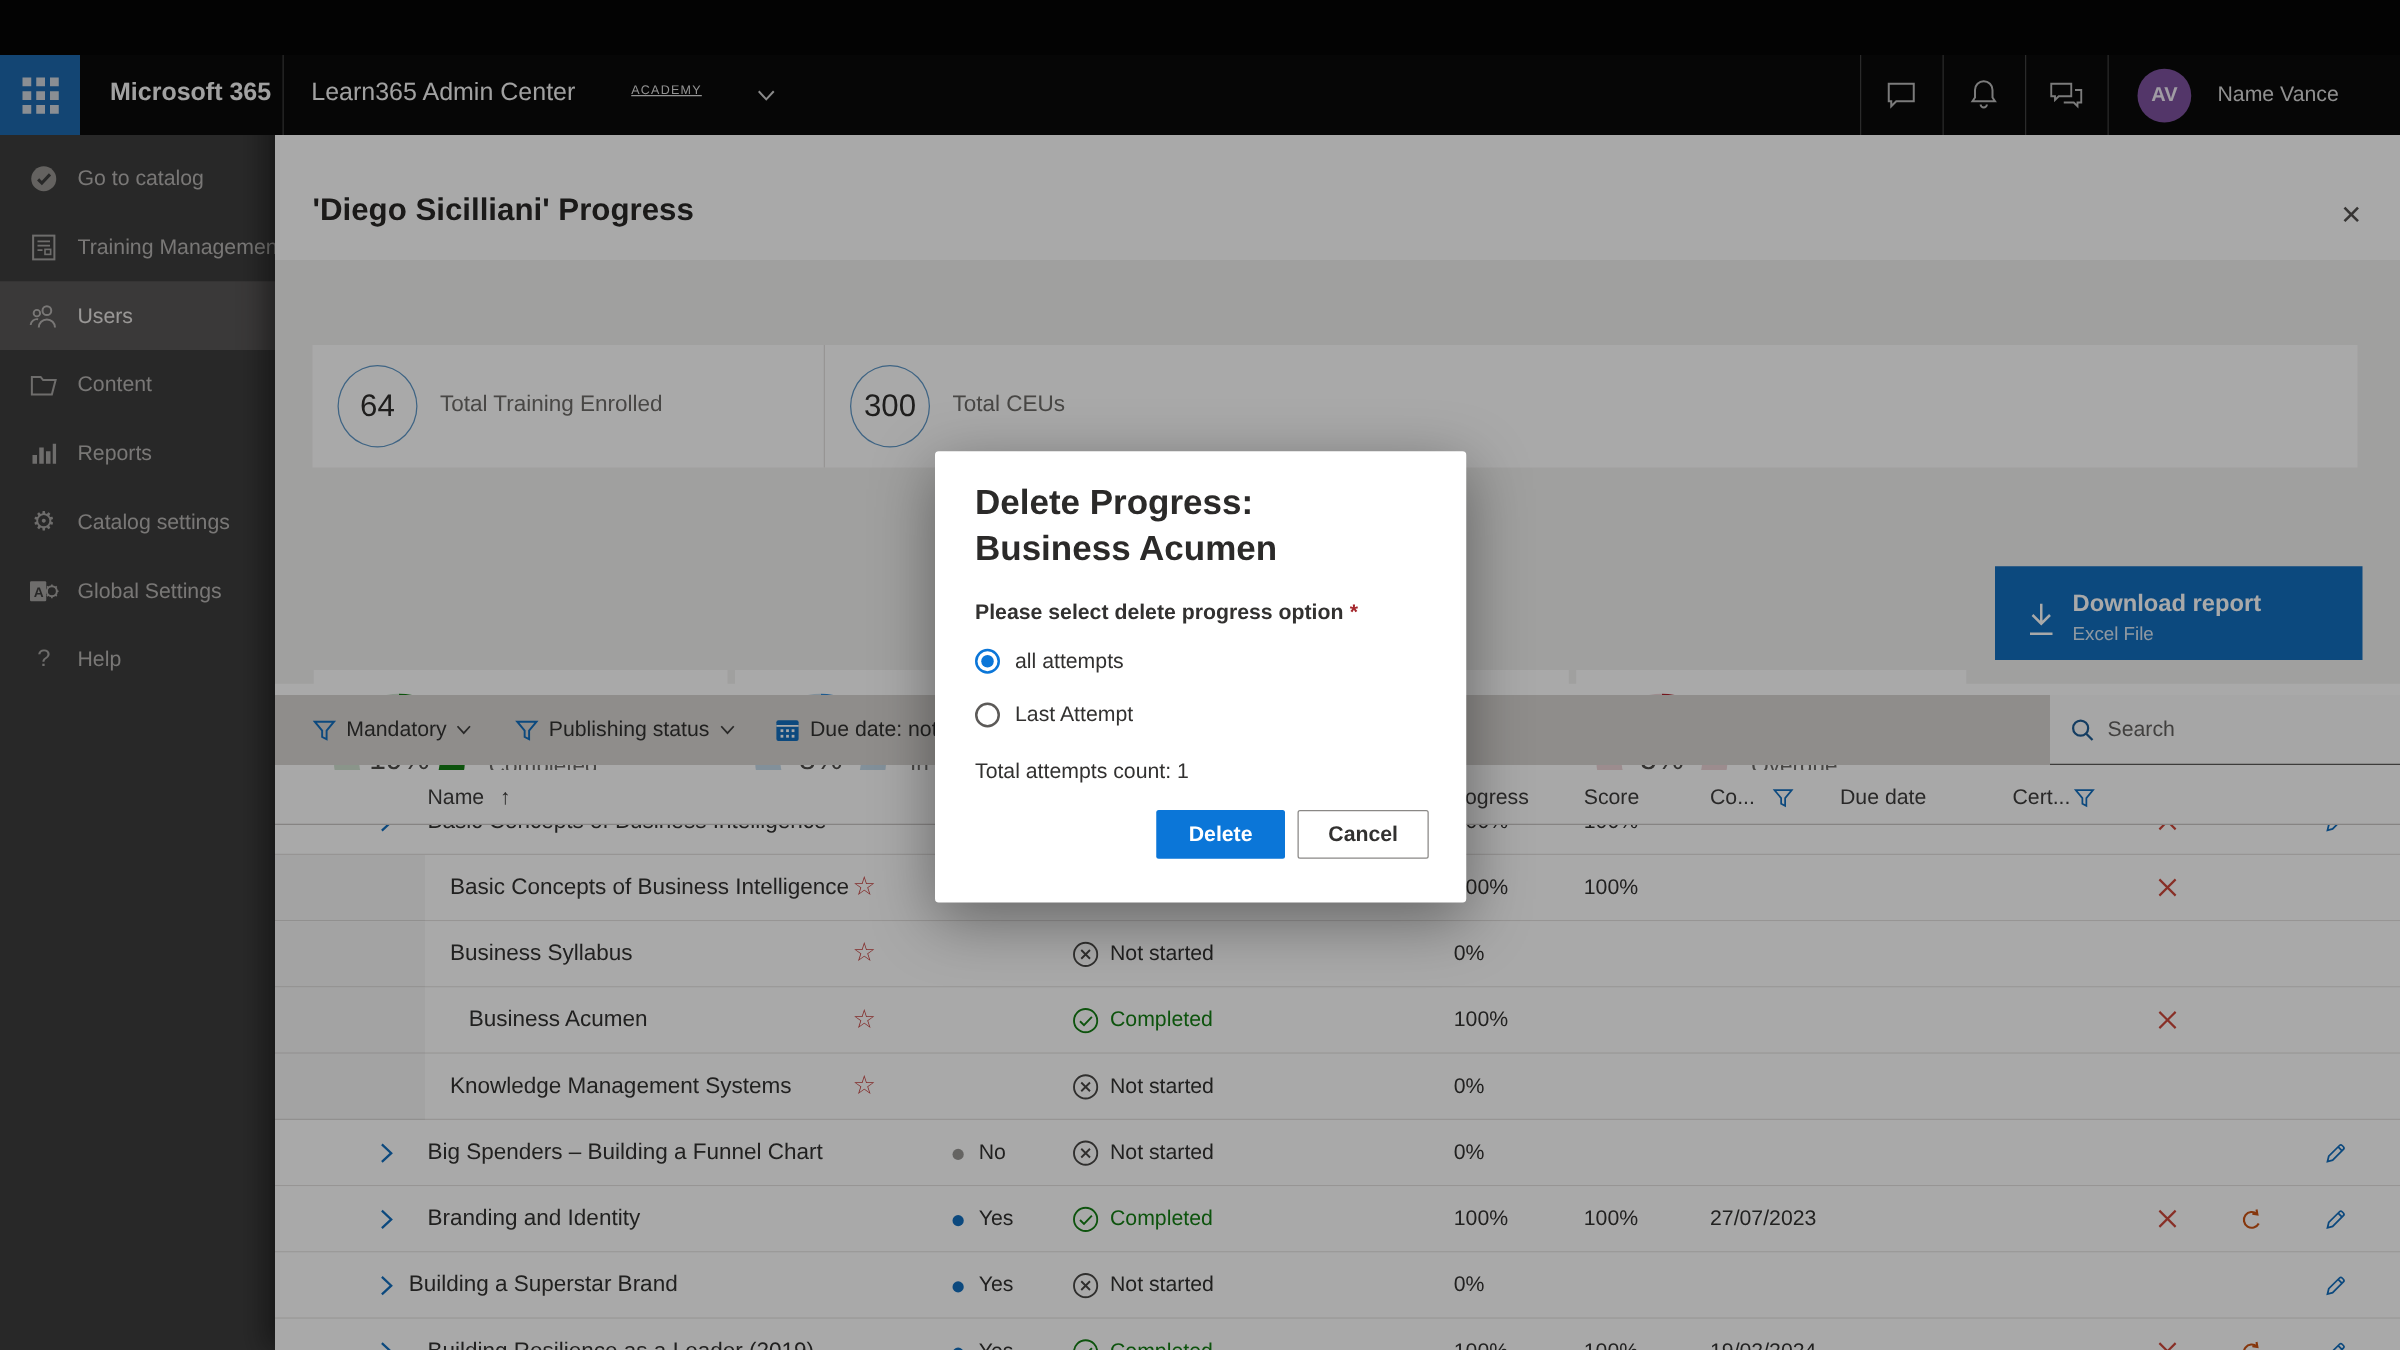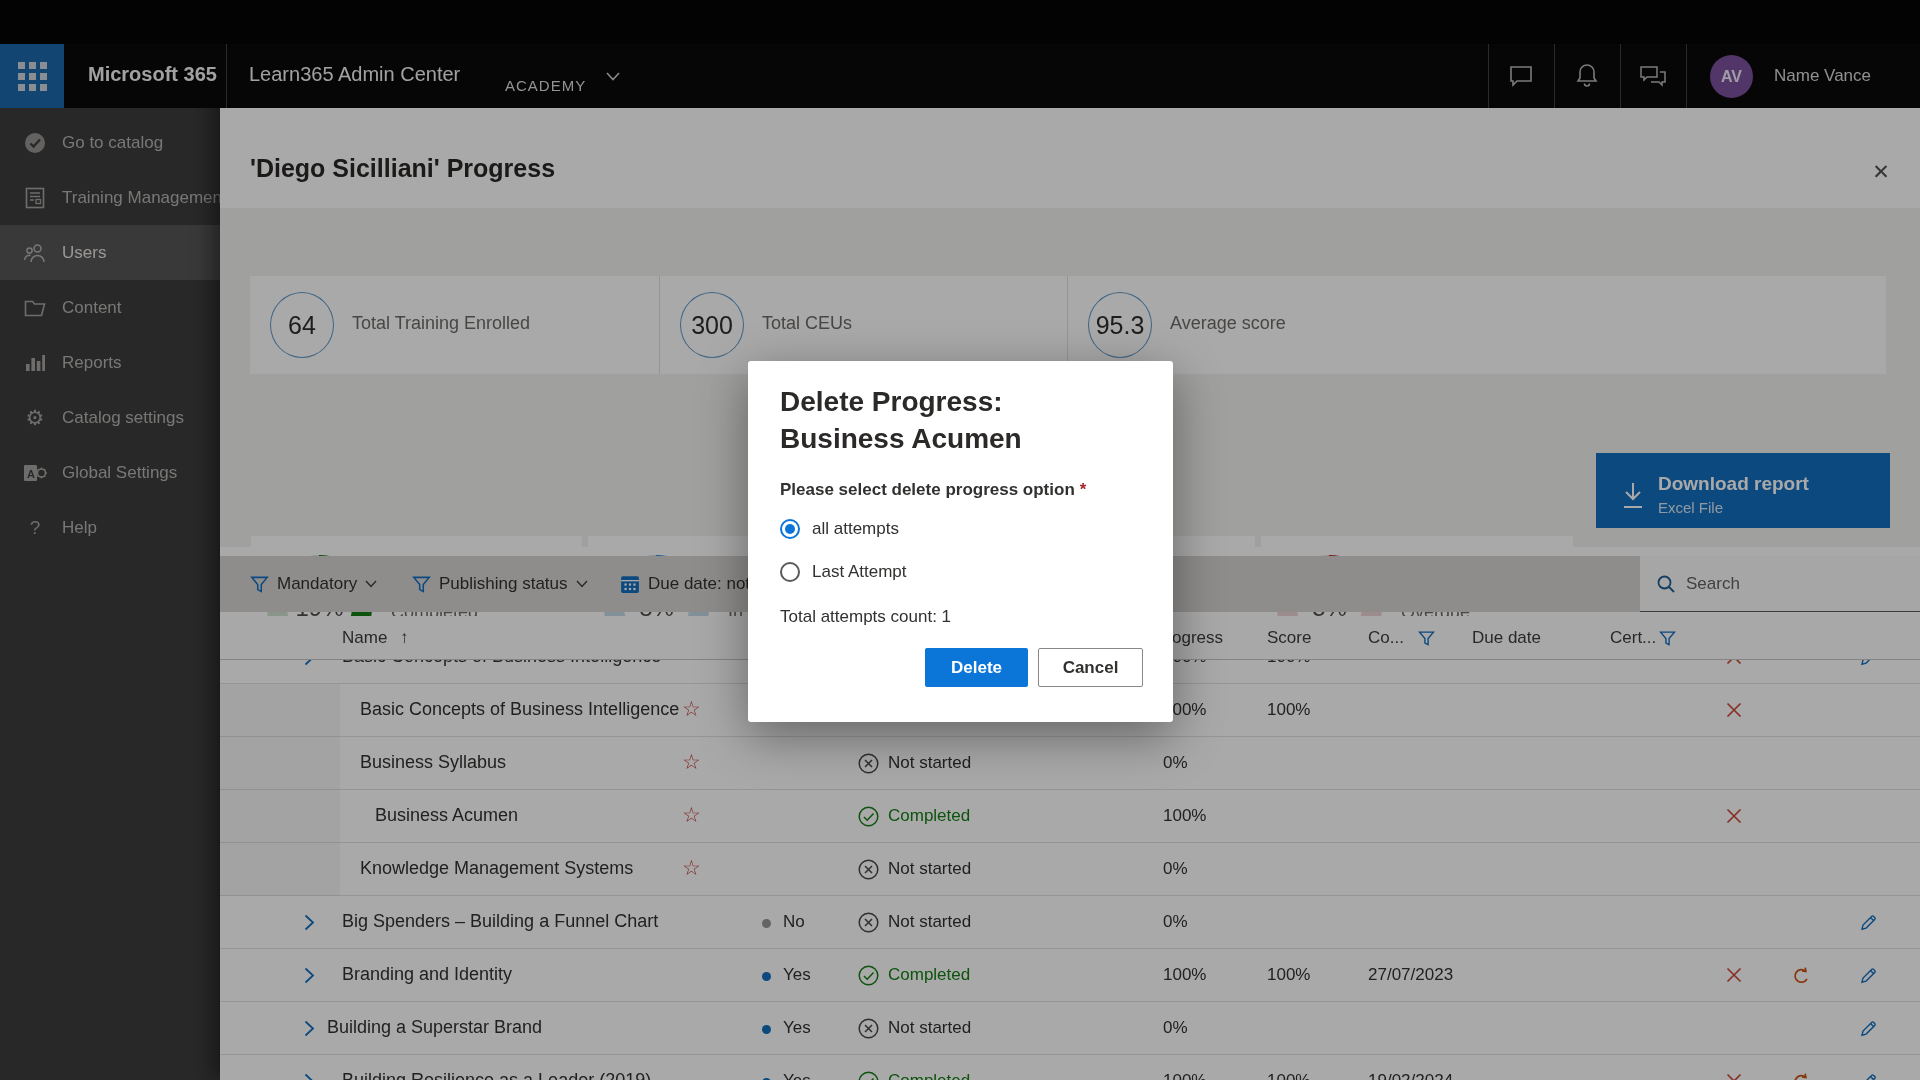--- a/index.html
+++ b/index.html
@@ -7,21 +7,21 @@
     font-family:"Liberation Sans", sans-serif; }
   .abs { position:absolute; }
 
   
   #topbar { position:absolute; left:0; top:0; width:1920px; height:64px; background:#050505; z-index:10;margin-top:44px; }
   #waffle { position:absolute; left:0; top:0; width:64px; height:64px; background:#1a66ad; display:flex; align-items:center; justify-content:center; }
   #waffle .grid { display:grid; grid-template-columns:repeat(3,7px); grid-template-rows:repeat(3,7px); gap:4px; }
   #waffle .grid i { background:#cfd6dd; display:block; }
   .tb-text { color:#f3f3f3; font-size:20px; position:absolute; top:19px; white-space:nowrap; }
   .tb-div { position:absolute; top:0; width:1px; height:64px; background:#3c3c3c; }
-  .tb-academy { color:#dddddd; font-size:15px; letter-spacing:1px; position:absolute; top:33px; }
+  .tb-academy { color:#dddddd; font-size:10px; letter-spacing:1px; position:absolute; top:23px;text-decoration:underline; }
   .tb-icon { position:absolute; top:14px; width:36px; height:36px; display:flex; align-items:center; justify-content:center; }
   #avatar { position:absolute; left:1710px; top:11px; width:43px; height:43px; border-radius:50%; background:#7b4f9d; color:#f2ecf7; font-size:16px; font-weight:bold; display:flex; align-items:center; justify-content:center; }
   #tb-user { color:#d9d9d9; font-size:17px; position:absolute; left:1774px; top:22px; }
 
   
   #sidebar { position:absolute; left:0; top:64px; width:220px; height:1016px; background:#3a3a3a; z-index:1; }
   #sidebar .items { padding-top:51px; }
   .side-item { height:55px; display:flex; align-items:center; padding-left:22px; color:#b5b3b1; font-size:17px; white-space:nowrap; overflow:hidden; cursor:pointer; }
   .side-item.active { background:#555353; color:#e6e4e2; }
   .side-item .s-icon { width:26px; height:24px; margin-right:14px; flex:0 0 26px; display:flex; align-items:center; justify-content:center; font-size:19px; color:#a5a3a1; }
@@ -245,26 +245,20 @@
             <span>64</span>
           </div>
                  <div class="stat-lbl">Total Training Enrolled</div>
         </div>
         <div class="stat-cell" style="width: 408px;">
           <div class="stat-circ">
             <span>300</span>
           </div>
                  <div class="stat-lbl">Total CEUs</div>
         </div>
-        <div class="stat-cell" style="width: 407px;">
-          <div class="stat-circ">
-            <span>95.3</span>
-          </div>
-                 <div class="stat-lbl">Average score</div>
-        </div>
       </div>
     <div id="donut-row">
         <div class="donut-card" style="left: 31px; width: 331px;">
           <div class="donut" style="background:conic-gradient(#107C10 0deg 115deg, #cfe0cf 115deg 360deg);">
          <div class="hole">
               <span>19%</span>
             </div>
        </div>
        <div class="donut-val" style="color:#107C10;">23</div>
        <div class="donut-lbl">Completed</div>

